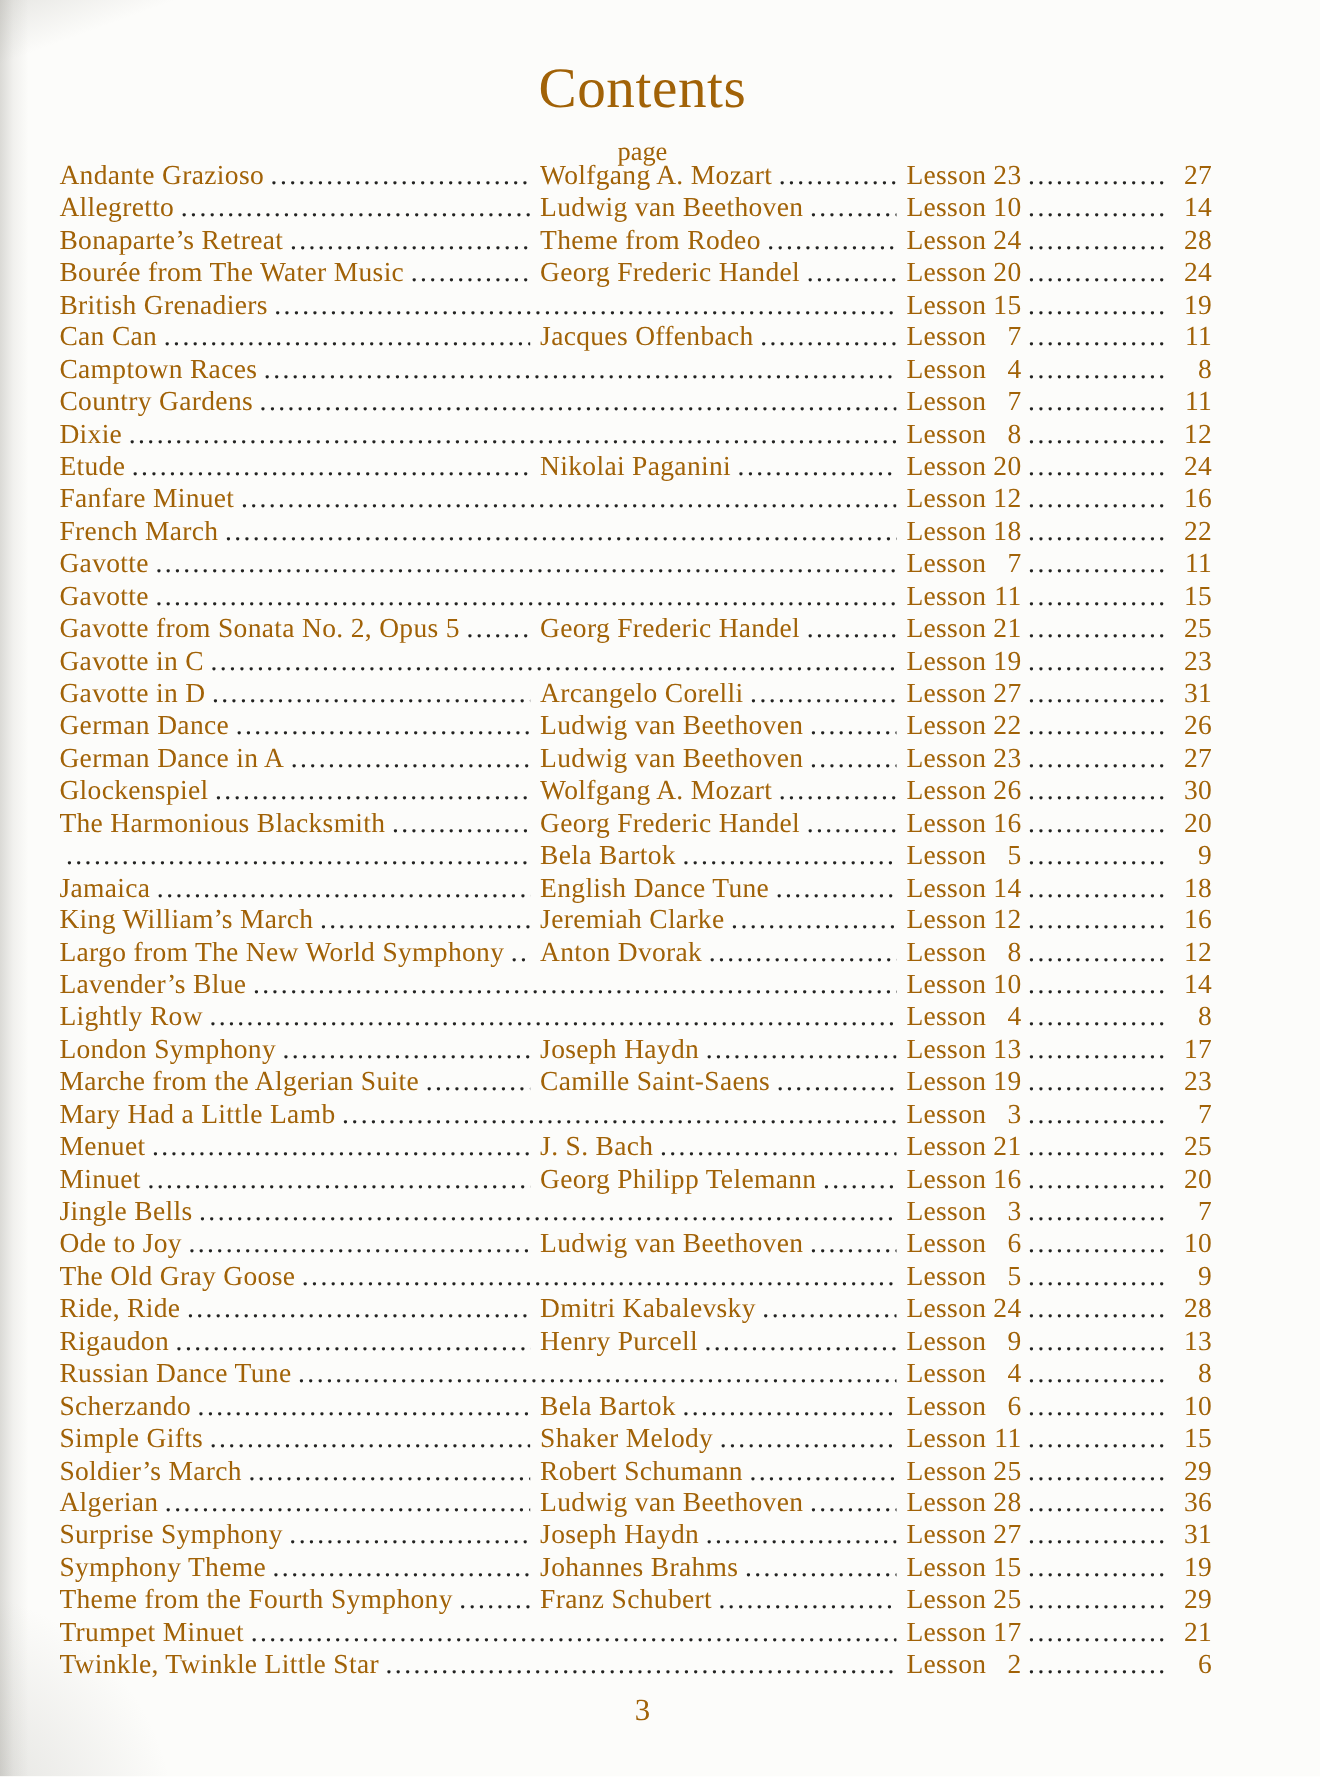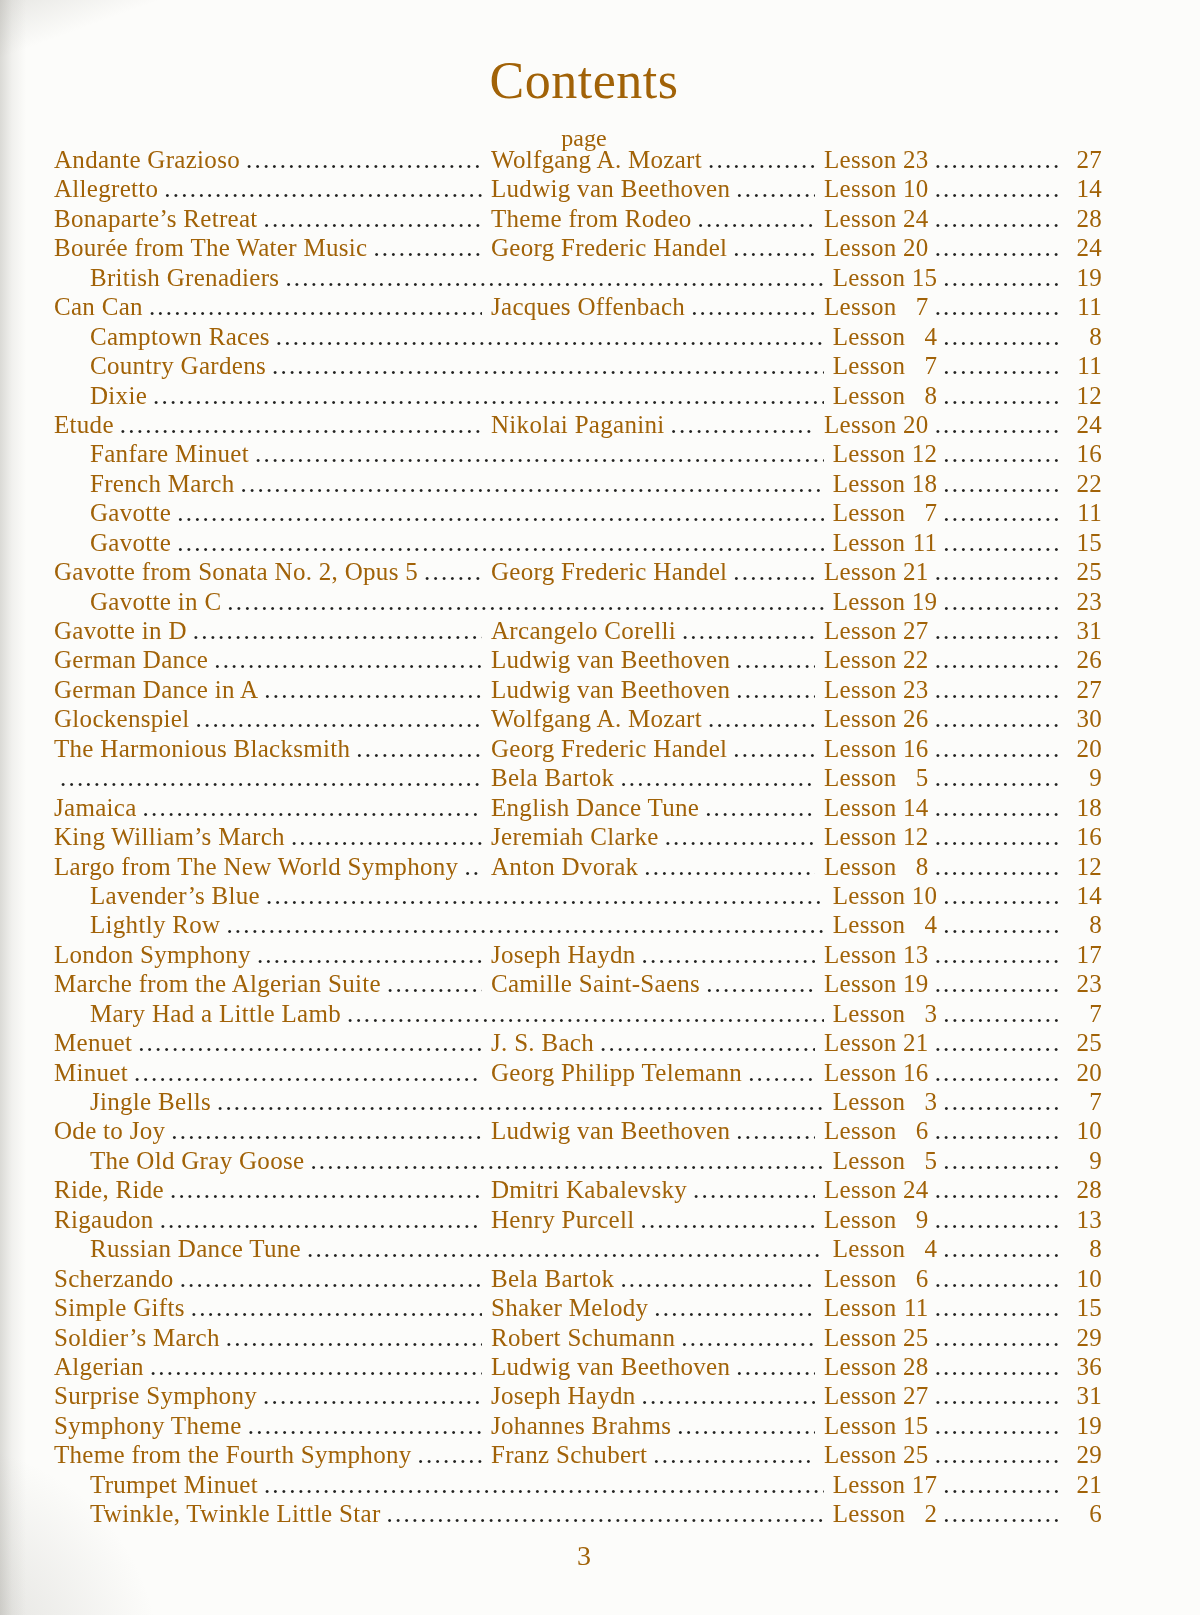--- a/index.html
+++ b/index.html
@@ -64,21 +64,21 @@
     white-space: nowrap;
   }
   .cell {
     display: flex;
     align-items: baseline;
     overflow: hidden;
   }
   .title-cell  { width: 437px; }
   .comp-cell   { width: 333px; }
   .lesson-cell { width: 245px; }
-  .row.no-composer .title-cell { width: 770px; margin-left: 36px; }
+  .row.no-composer .title-cell { width: 770px; }
   .lesson-num {
     display: inline-block;
     width: 28px;
     text-align: right;
     margin-left: 4px;
     flex: 0 0 auto;
   }
   .leader {
     flex: 1 1 auto;
     overflow: hidden;

